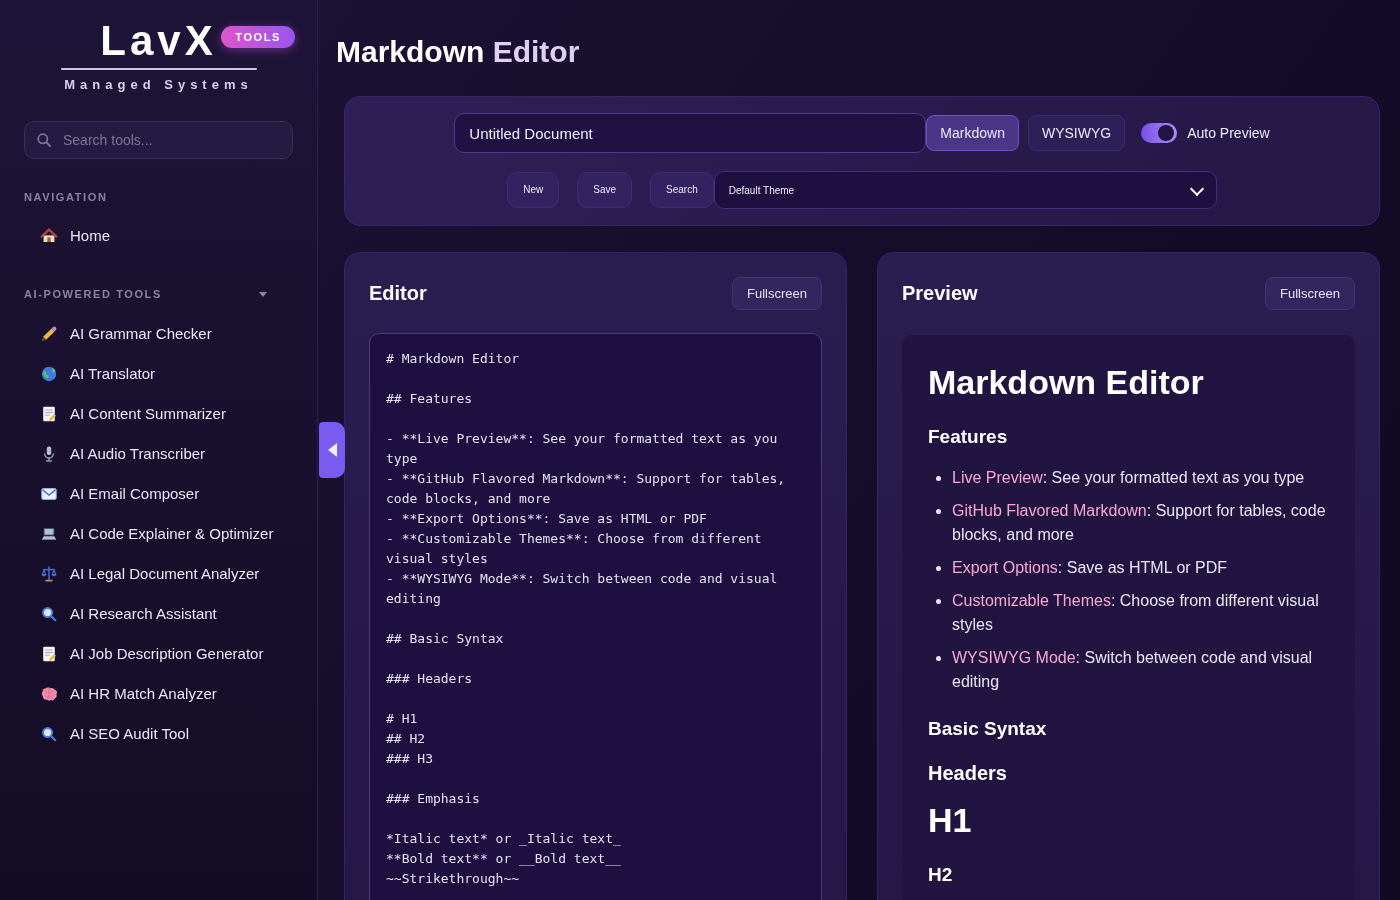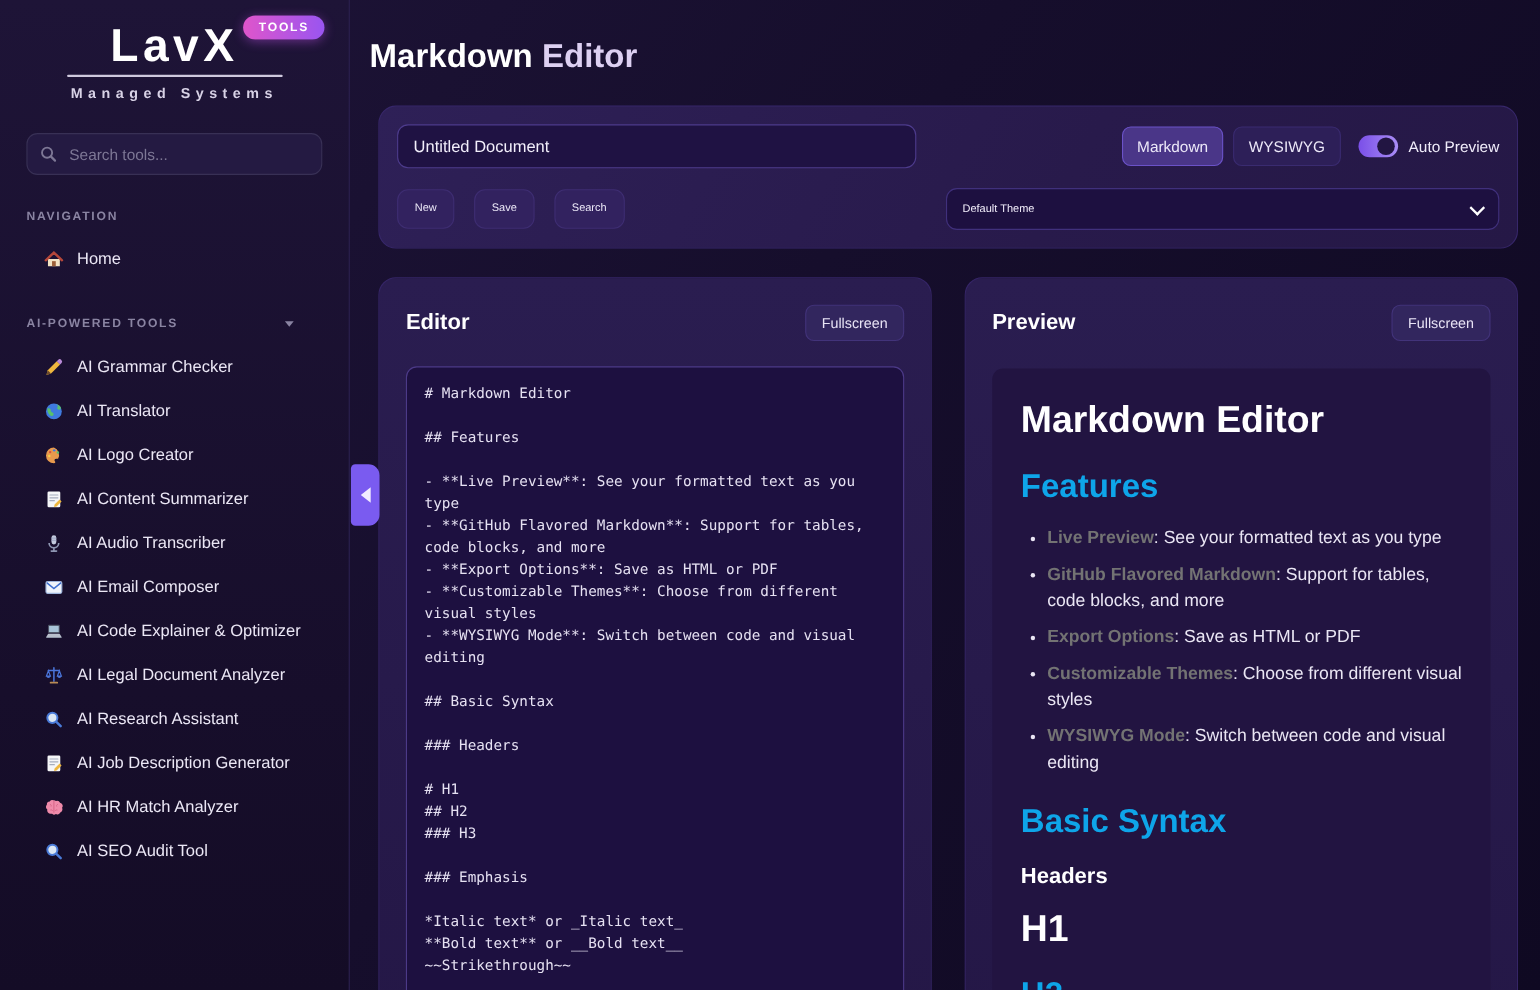--- a/index.html
+++ b/index.html
@@ -13,21 +13,21 @@
 
   
   .sidebar {
     width:318px; flex:none; height:900px; position:relative;
     padding:14px 24px 0 24px;
     background:linear-gradient(180deg,#1e1437 0%,#170e2b 70%,#140c26 100%);
     border-right:1px solid #2c2150;
   }
   .brand { position:relative; text-align:center; padding-top:4px; }
   .badge {
-    position:absolute; top:0; right:-2px;
+    position:absolute; top:12px; right:-2px;
     padding:5px 14px; border-radius:999px;
     background:linear-gradient(90deg,#df55cb,#9955f0);
     color:#fff; font-size:11px; font-weight:700; letter-spacing:1.6px;
     box-shadow:0 2px 10px rgba(190,80,230,.45);
   }
   .logo { font-size:42px; font-weight:600; letter-spacing:4px; color:#fff; line-height:1.1; }
   .logo-underline { width:196px; height:2px; background:#cfc9de; margin:4px auto 7px auto; border-radius:2px; }
   .tagline { font-size:13px; letter-spacing:5px; color:#d8d2e6; font-weight:700; }
 
   .search-wrap { position:relative; margin-top:29px; }
@@ -67,21 +67,21 @@
   
   main { flex:1; min-width:0; padding:30px 20px 0 18px; position:relative; }
   .page-title { font-size:30px; font-weight:800; line-height:44px; color:#fff; }
   .page-title .accent { color:#ddd0f2; }
 
   .toolbar {
     margin:22px 0 0 8px; padding:16px; border-radius:16px;
     background:linear-gradient(120deg,#2e2057 0%,#281a4b 60%,#251846 100%);
     border:1px solid #37276a;
   }
-  .tb-row { display:flex; justify-content:space-between; align-items:center; }
+  .tb-row { display:flex; justify-content:center; align-items:center; }
   .tb-row + .tb-row { margin-top:18px; }
   .doc-title {
     width:472px; height:40px; border-radius:10px;
     background:#1f1243; border:1px solid #4d3b8c;
     color:#f2eefb; font-size:15px; padding:0 14px; outline:none;
     font-family:"Liberation Sans", sans-serif;
   }
   .mode-group { display:flex; align-items:center; gap:9px; }
   .btn {
     font-family:"Liberation Sans", sans-serif;
@@ -121,25 +121,25 @@
     margin-top:23px; flex:1; width:100%; resize:none; outline:none;
     background:#1d1040; border:1px solid #4c3a88; border-radius:10px;
     color:#e6e1f2; font-family:"DejaVu Sans Mono", monospace; font-size:13px; line-height:20px;
     padding:15px 16px; overflow:hidden;
   }
   .preview-body {
     margin-top:25px; flex:1; background:#221441; border-radius:10px;
     padding:18px 26px; overflow:hidden;
   }
   .preview-body h1 { font-size:34px; font-weight:800; color:#fff; margin:10px 0 22px 0; }
-  .preview-body h2 { font-size:30px; font-weight:700; color:#0ea5e9; margin:24px 0 18px 0; }
+  .preview-body h2 { font-size:19px; font-weight:700; color:#ffffff; margin:24px 0 18px 0; }
   .preview-body h3 { font-size:20px; font-weight:700; color:#fff; margin:22px 0 16px 0; }
   .preview-body ul { margin:0 0 6px 24px; }
   .preview-body li { font-size:16px; line-height:24px; color:#eae6f4; margin-bottom:9px; }
-  .preview-body li .b { font-weight:700; color:#737373; }
+  .preview-body li .b { font-weight:400; color:#f9a8d4; }
 </style>
 </head>
 <body>
 
 <div class="app">
 
   <aside class="sidebar">
     <div class="brand">
       <div class="badge">TOOLS</div>
       <div class="logo">LavX</div>
@@ -186,30 +186,20 @@
             </svg></span>
         <span>AI Grammar Checker</span>
       </div>
       <div class="nav-item">
         <span class="ic"><svg viewBox="0 0 18 18">
               <circle cx="9" cy="9" r="7.2" fill="#3f7ae0"></circle>
               <path d="M3.2 6.2c1.8-.6 3.4.4 3 2s1.8 1.4 2.4 2.8-.6 2.6-2.2 2.2A7.2 7.2 0 013.2 6.2z" fill="#58c06e"></path>
               <path d="M10.8 2.2c1.6.6 2.2 2 1.4 3s.2 2.4 1.8 2.2 1.6-1.4 1-2.6a7.2 7.2 0 00-4.2-2.6z" fill="#58c06e"></path>
             </svg></span>
         <span>AI Translator</span>
-      </div>
-      <div class="nav-item">
-        <span class="ic"><svg viewBox="0 0 18 18">
-              <path d="M9 1.8A7.2 7.2 0 109 16.2c1.3 0 1.7-.9.9-1.8-.9-1.1-.1-2.4 1.3-2.4h1.6A7.2 7.2 0 009 1.8z" fill="#e89a4d"></path>
-              <circle cx="5.6" cy="6" r="1.1" fill="#d94f3f"></circle>
-              <circle cx="9.3" cy="4.4" r="1.1" fill="#3f7ae0"></circle>
-              <circle cx="12.6" cy="6.4" r="1.1" fill="#58c06e"></circle>
-              <circle cx="4.8" cy="9.6" r="1.1" fill="#f2d04b"></circle>
-            </svg></span>
-        <span>AI Logo Creator</span>
       </div>
       <div class="nav-item">
         <span class="ic"><svg viewBox="0 0 18 18">
               <rect x="3.2" y="1.8" width="11.6" height="14.4" rx="1.2" fill="#f5f6f8"></rect>
               <path d="M5.4 5h7.2M5.4 7.6h7.2M5.4 10.2h4" stroke="#a6adbd" stroke-width="1.1" stroke-linecap="round" fill="none"></path>
               <path d="M9.6 13.6l4.6-4.6 1.8 1.8-4.6 4.6-2.2.4.4-2.2z" fill="#efb73e"></path>
             </svg></span>
         <span>AI Content Summarizer</span>
       </div>
       <div class="nav-item">

